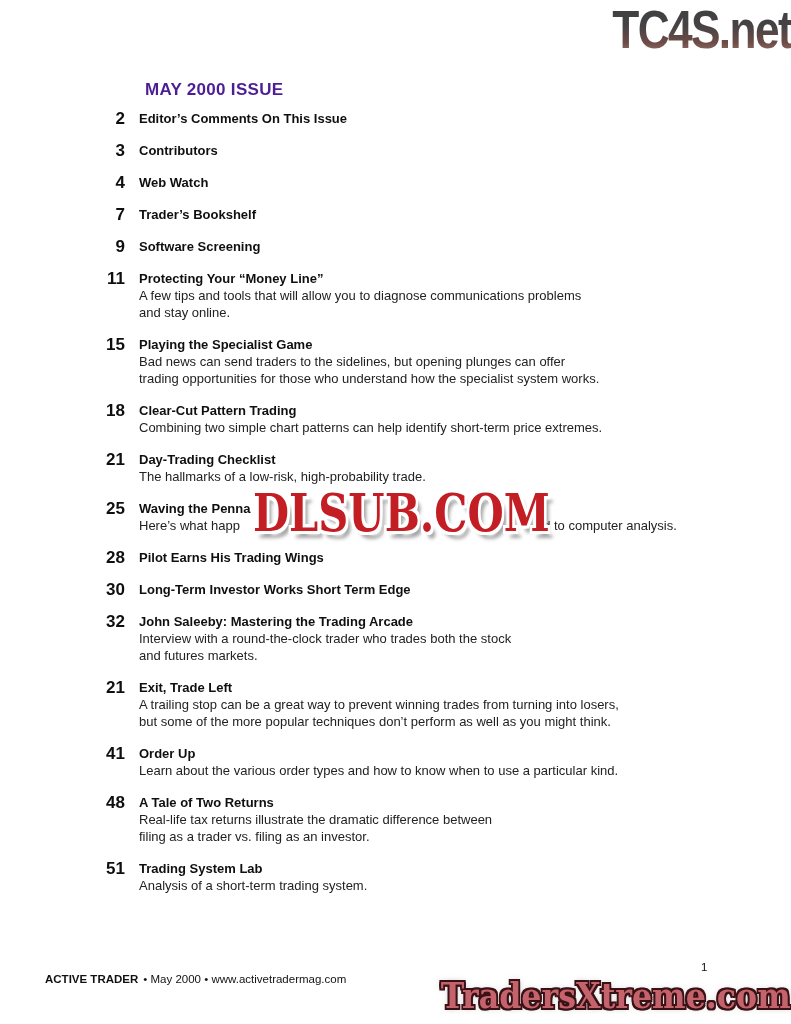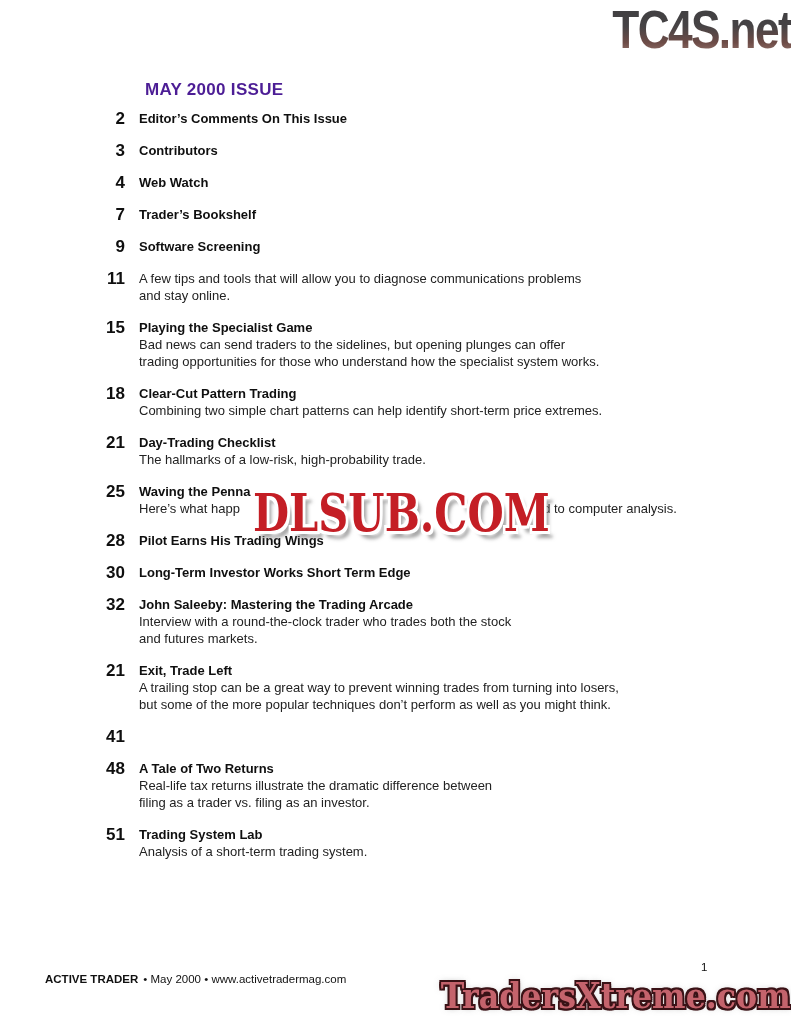--- a/index.html
+++ b/index.html
@@ -120,20 +120,21 @@
       </div>
       <div class="toc-row">
         <div class="num">9</div>
         <div class="content">
           <div class="title">Software Screening</div>
         </div>
       </div>
       <div class="toc-row">
         <div class="num">11</div>
         <div class="content">
+          <div class="title">Protecting Your “Money Line”</div>
           <div class="desc">A few tips and tools that will allow you to diagnose communications problems</div>
           <div class="desc">and stay online.</div>
         </div>
       </div>
       <div class="toc-row">
         <div class="num">15</div>
         <div class="content">
           <div class="title">Playing the Specialist Game</div>
           <div class="desc">Bad news can send traders to the sidelines, but opening plunges can offer</div>
           <div class="desc">trading opportunities for those who understand how the specialist system works.</div>
@@ -187,20 +188,24 @@
       <div class="toc-row">
         <div class="num">21</div>
         <div class="content">
           <div class="title">Exit, Trade Left</div>
           <div class="desc">A trailing stop can be a great way to prevent winning trades from turning into losers,</div>
           <div class="desc">but some of the more popular techniques don’t perform as well as you might think.</div>
         </div>
       </div>
       <div class="toc-row">
         <div class="num">41</div>
+        <div class="content">
+          <div class="title">Order Up</div>
+          <div class="desc">Learn about the various order types and how to know when to use a particular kind.</div>
+        </div>
       </div>
       <div class="toc-row">
         <div class="num">48</div>
         <div class="content">
           <div class="title">A Tale of Two Returns</div>
           <div class="desc">Real-life tax returns illustrate the dramatic difference between</div>
           <div class="desc">filing as a trader vs. filing as an investor.</div>
         </div>
       </div>
       <div class="toc-row">

